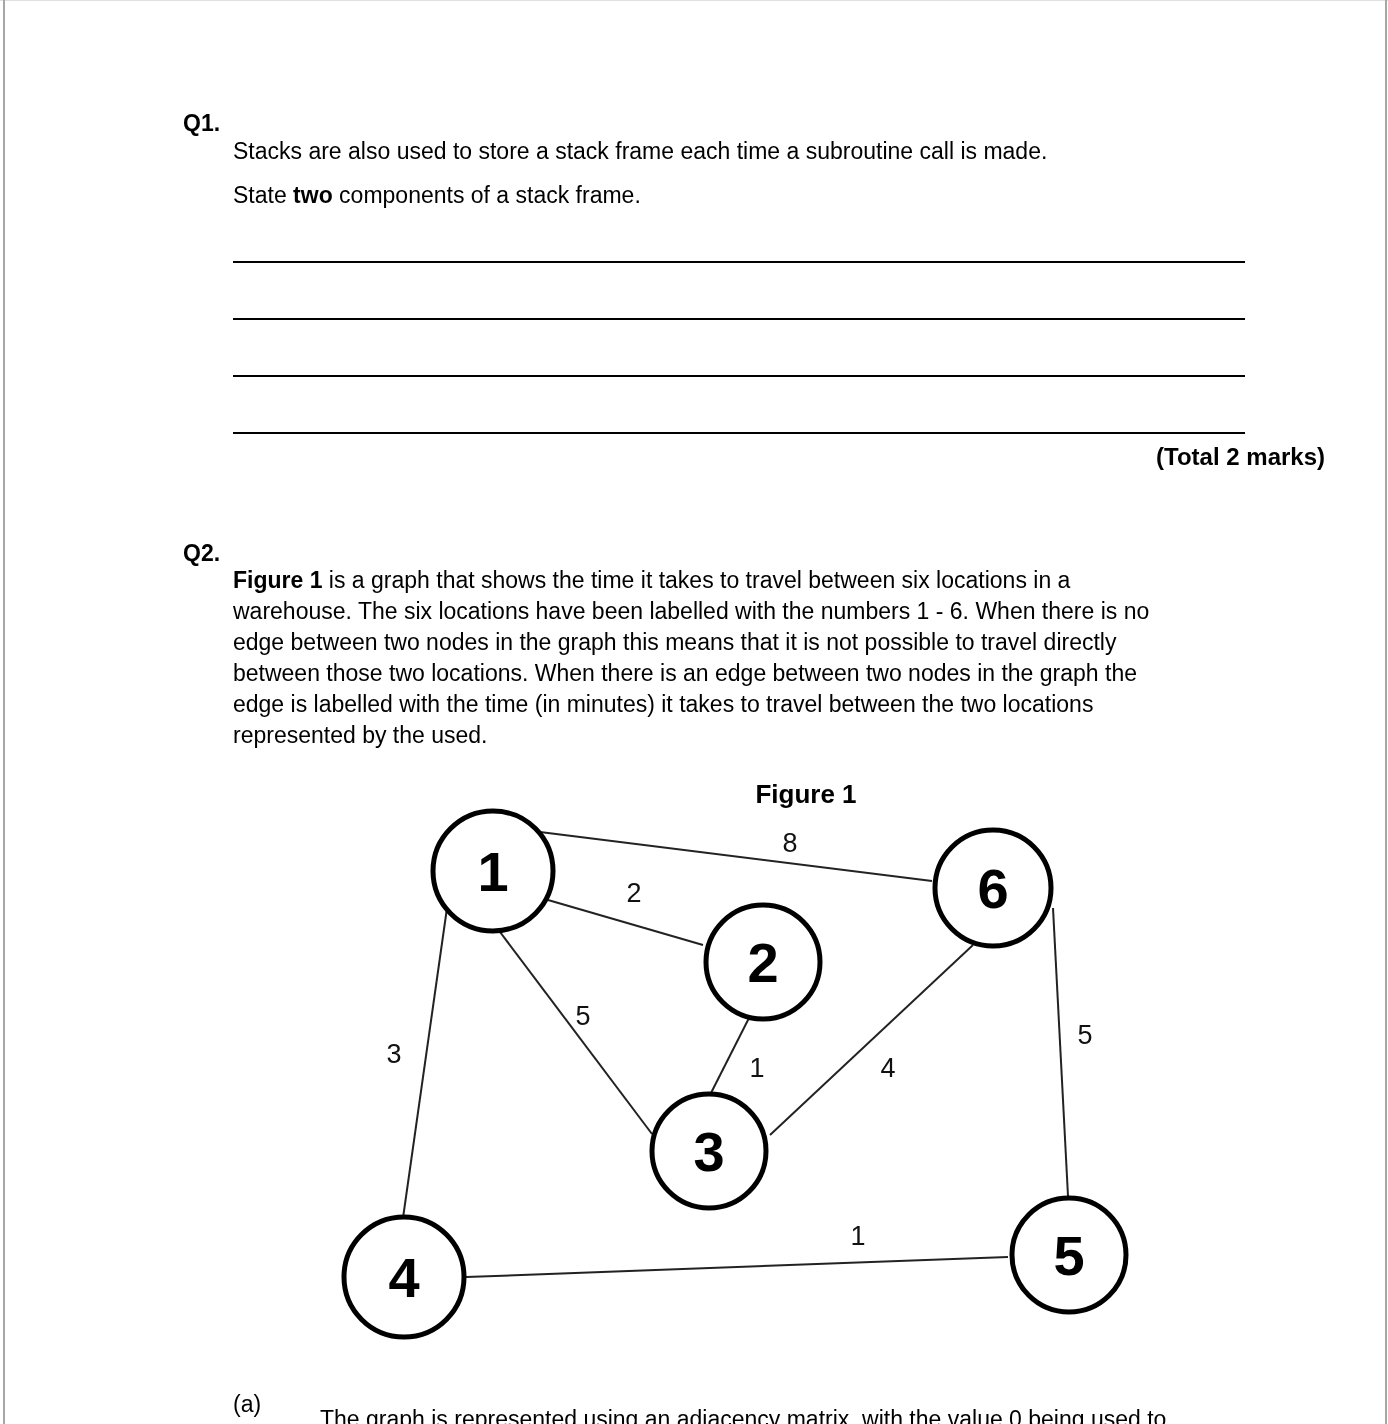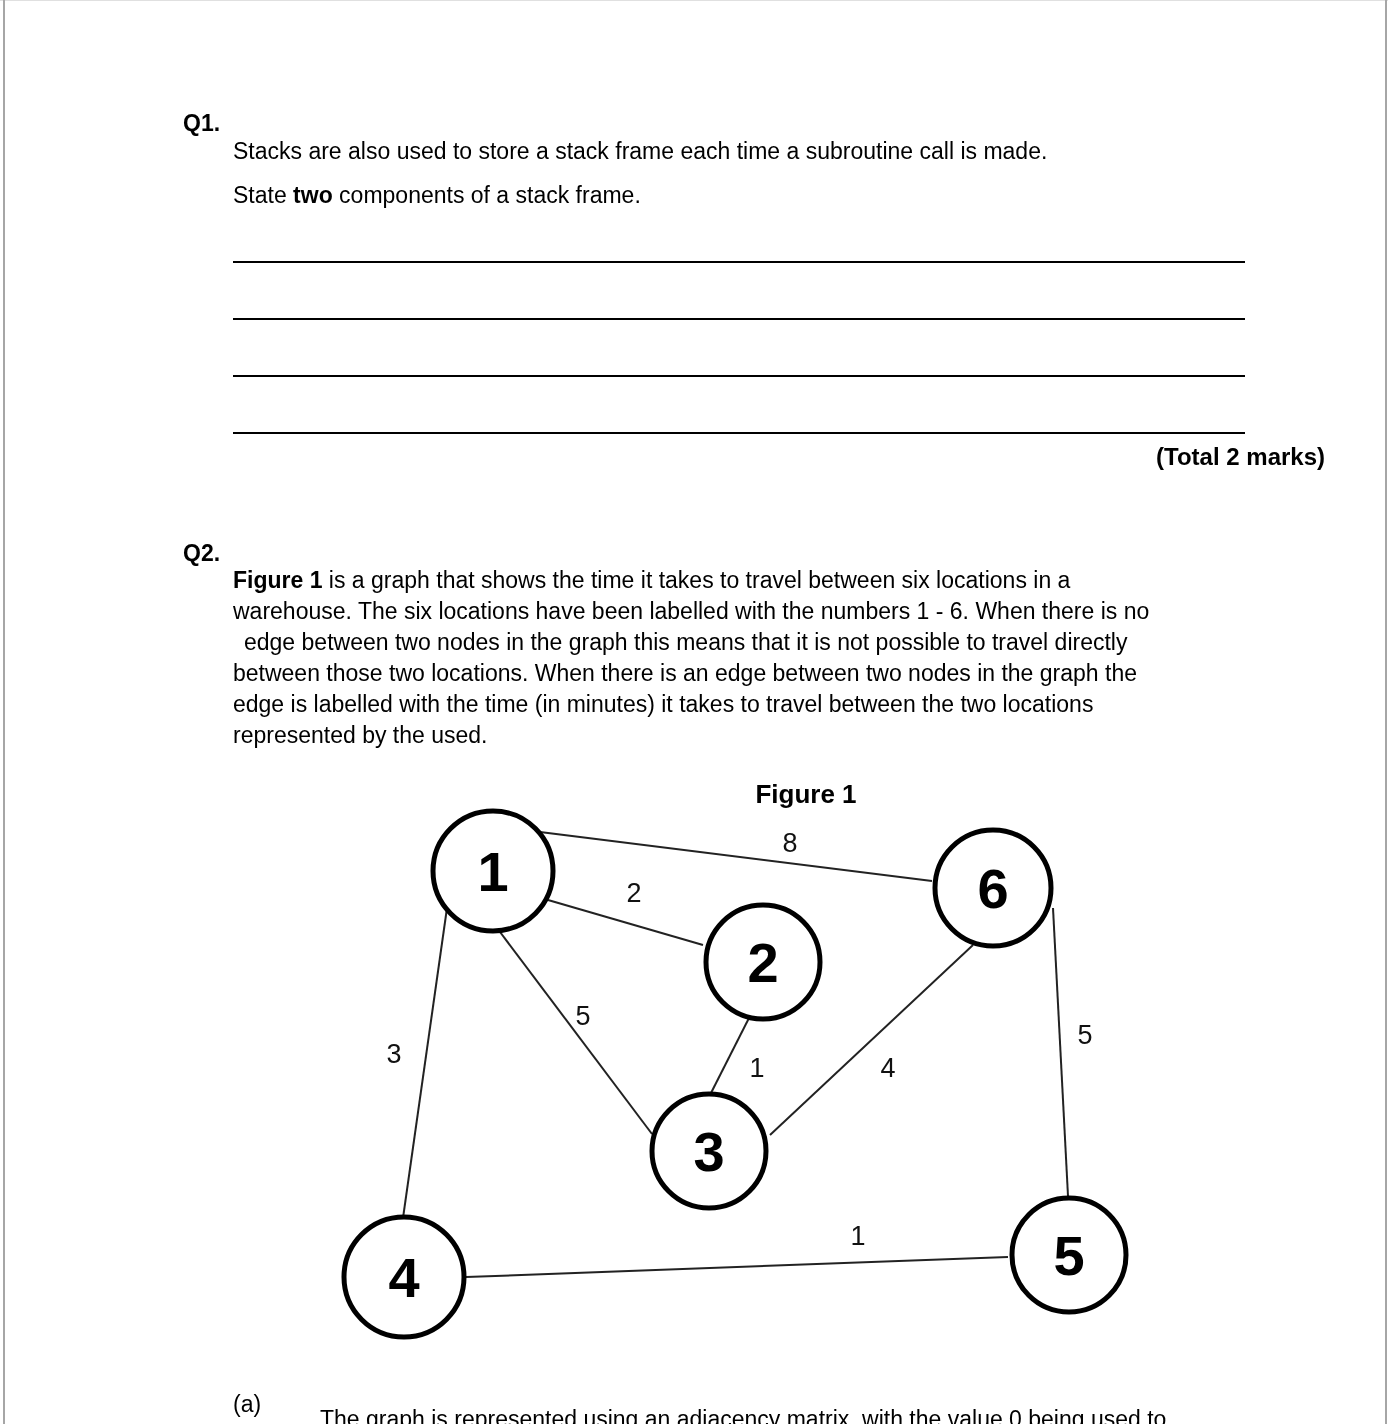--- a/index.html
+++ b/index.html
@@ -102,21 +102,21 @@
 <div class="abs answer-line" style="top:432px;"></div>
 
 <div class="abs total-marks" style="right:63px; top:443px;">(Total 2 marks)</div>
 
 <div class="abs q-heading" style="left:183px; top:522px;margin-top:15px;">Q2.</div>
 
 <div class="abs body-text" style="left:233px; top:565px;text-align:right;">
   <span class="bold">Figure 1</span><span> is a graph that shows the time it takes to travel between six locations in a</span>
 </div>
 <div class="abs body-text" style="left:233px; top:596px;">warehouse. The six locations have been labelled with the numbers 1 - 6. When there is no</div>
-<div class="abs body-text" style="left:244px; top:627px;text-align:center;">edge between two nodes in the graph this means that it is not possible to travel directly</div>
+<div class="abs body-text" style="left:233px; top:627px;text-align:center;">edge between two nodes in the graph this means that it is not possible to travel directly</div>
 <div class="abs body-text" style="left:233px; top:658px;">between those two locations. When there is an edge between two nodes in the graph the</div>
 <div class="abs body-text" style="left:233px; top:689px;">edge is labelled with the time (in minutes) it takes to travel between the two locations</div>
 <div class="abs body-text" style="left:233px; top:720px;">represented by the used.</div>
 
 <div class="abs figure-title" style="left:680px; top:779px; width:252px;">Figure 1</div>
 
 <svg class="abs" style="left:0; top:0;" width="1388" height="1424" viewBox="0 0 1388 1424">
 
   <line class="edge" x1="540" y1="832" x2="932" y2="881"></line>
   <line class="edge" x1="548" y1="900" x2="703" y2="945"></line>

